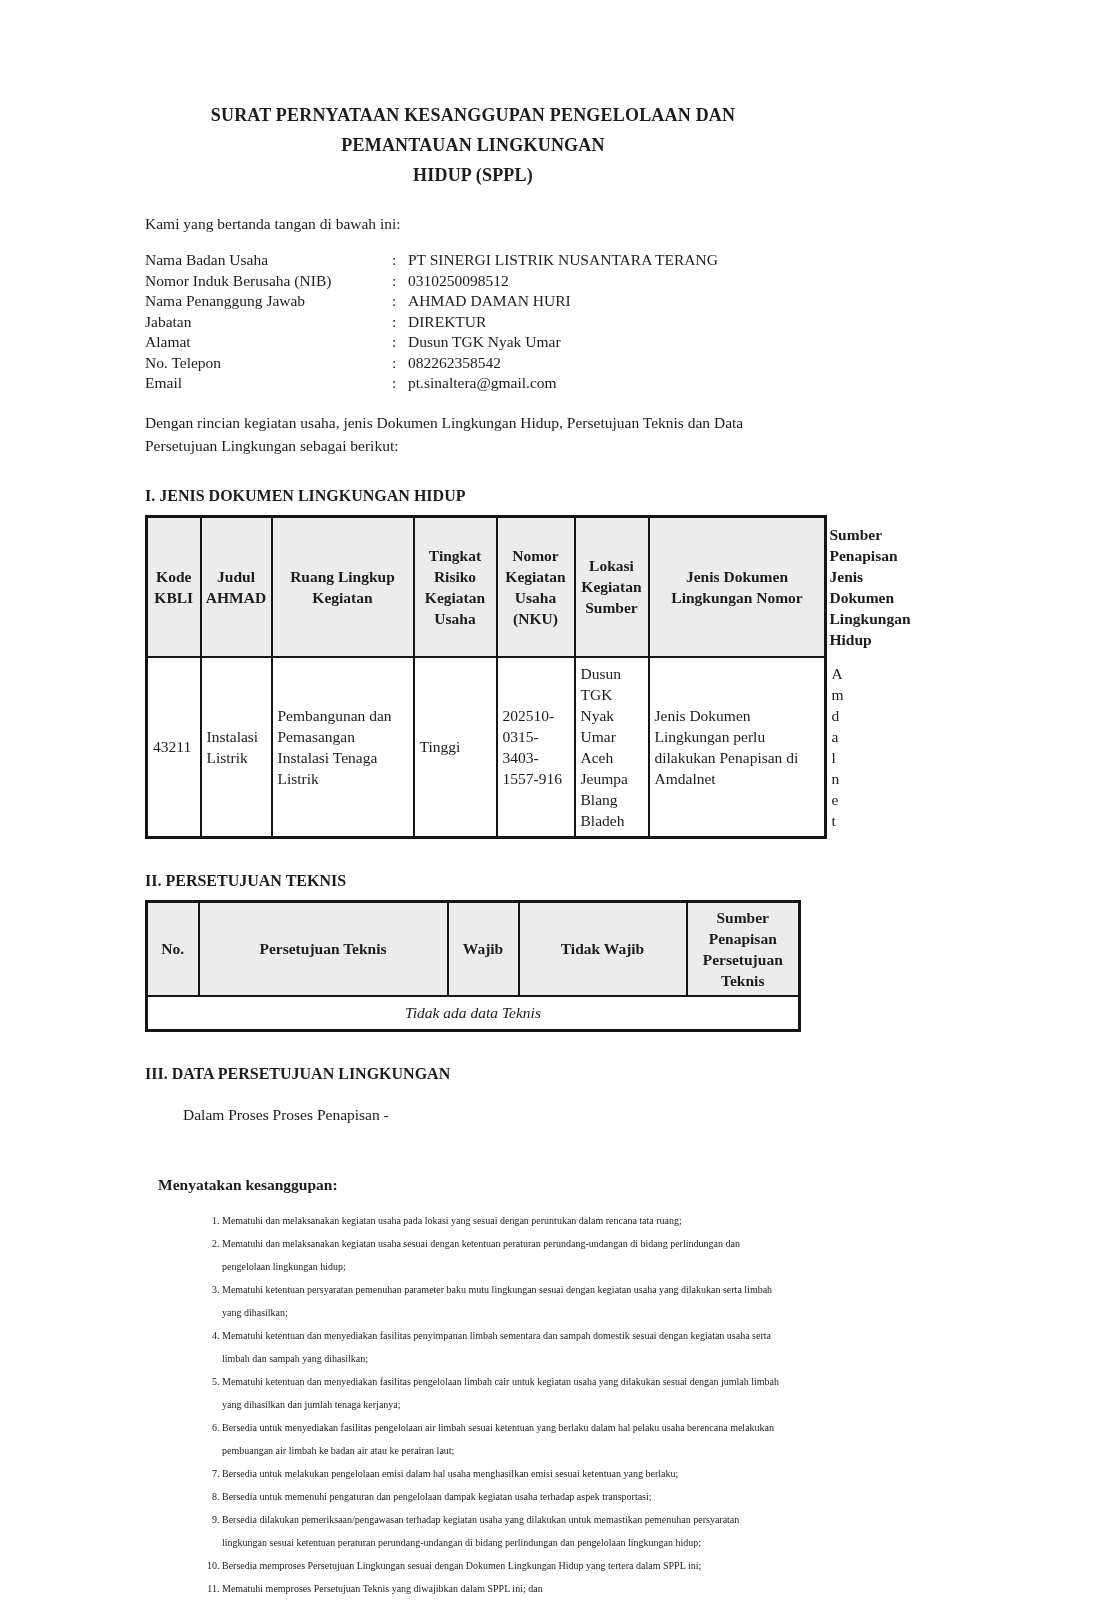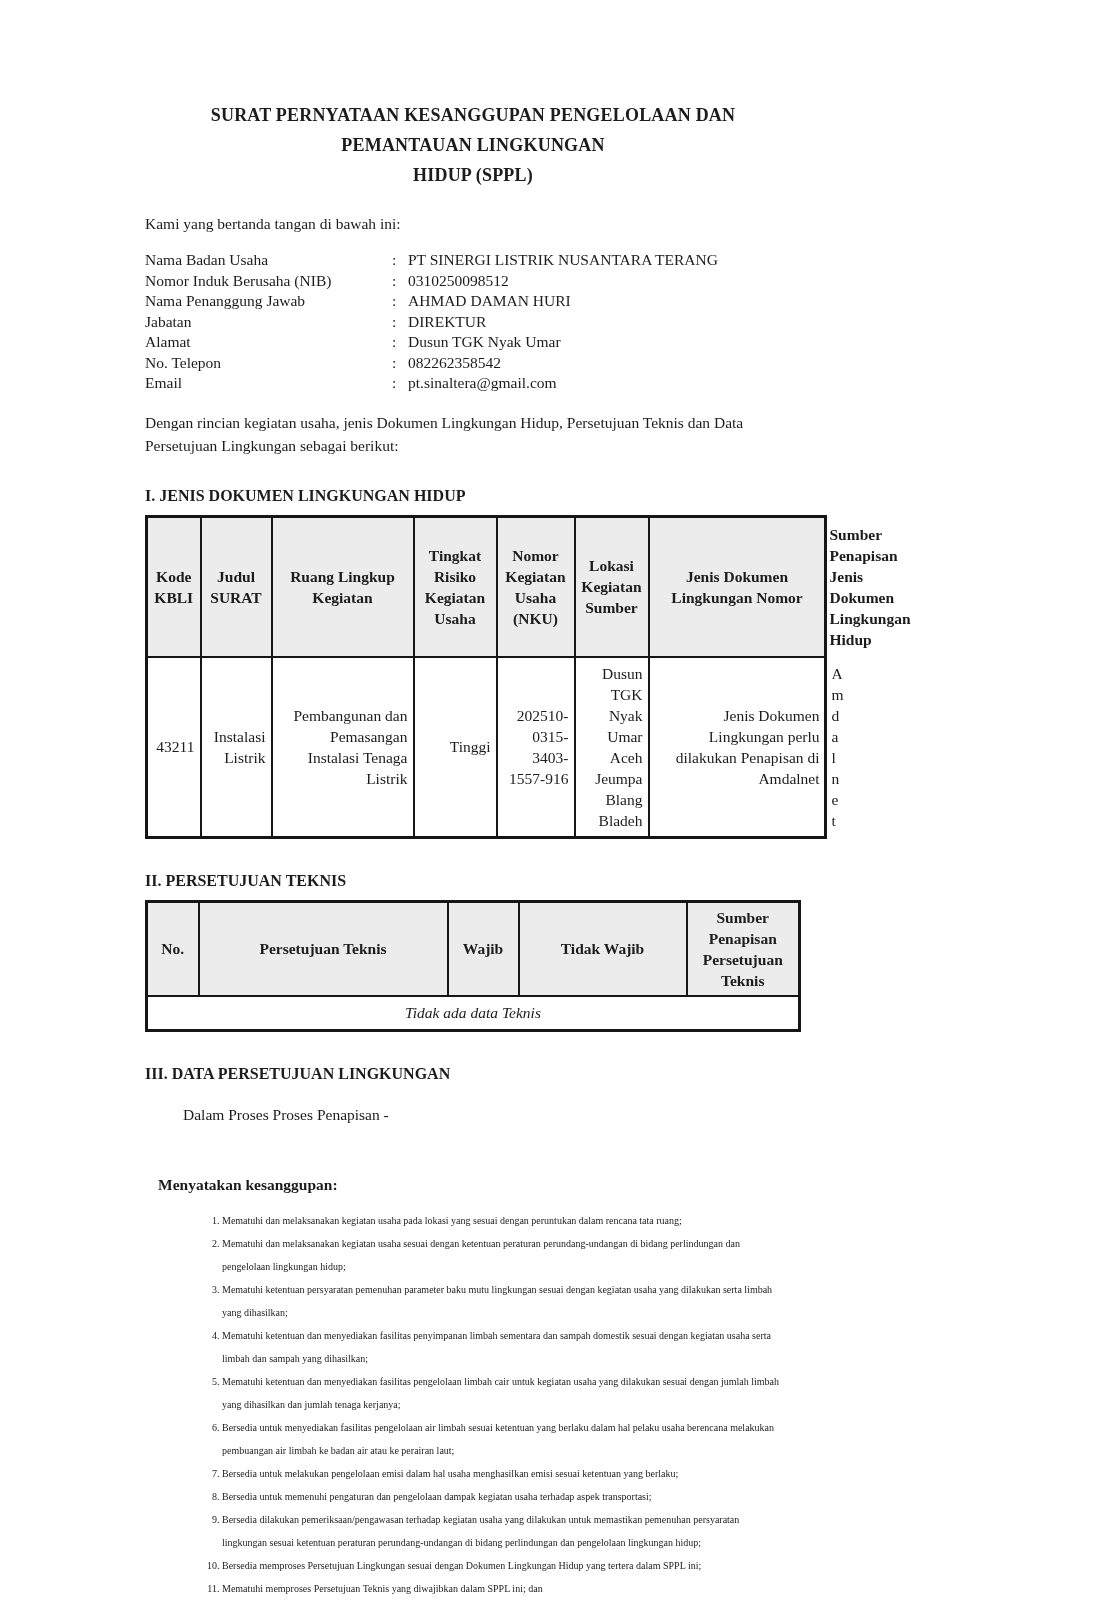--- a/index.html
+++ b/index.html
@@ -44,21 +44,21 @@
     font-size: 15.5px;
     line-height: 21px;
     text-align: center;
     vertical-align: middle;
     padding: 6px 3px;
   }
   .t1 td {
     font-size: 15.5px;
     line-height: 21px;
     vertical-align: middle;
-    text-align: right;
+    text-align: left;
     padding: 5px 5px;
     word-wrap: break-word;
   }
   .t2 th { padding: 4px 3px; }
   .t2 td.empty { text-align: center; font-size: 15.5px; padding: 7px 4px; font-style: italic; }
   .status { margin: 23px 0 0 38px; font-size: 15.5px; }
   .statement-heading { font-weight: 700; font-size: 15.5px; margin: 52px 0 0 13px; }
   ol.commitments {
     margin: 15px 0 0 0;
     padding-left: 77px;
@@ -134,21 +134,21 @@
         <col style="width:142px">
         <col style="width:83px">
       <col style="width:78px">
         <col style="width:74px">
         <col style="width:177px">
         <col>
     </colgroup>
     <thead>
       <tr>
         <th>Kode KBLI</th>
-        <th>Judul SURAT</th>
+        <th>Judul AHMAD</th>
         <th>Ruang Lingkup Kegiatan</th>
         <th>Tingkat Risiko Kegiatan Usaha</th>
         <th>Nomor Kegiatan Usaha (NKU)</th>
         <th>Lokasi Kegiatan Sumber</th>
         <th>Jenis Dokumen Lingkungan Nomor</th>
         <th>Sumber Penapisan Jenis Dokumen Lingkungan Hidup</th>
       </tr>
     </thead>
     <tbody>
       <tr>

